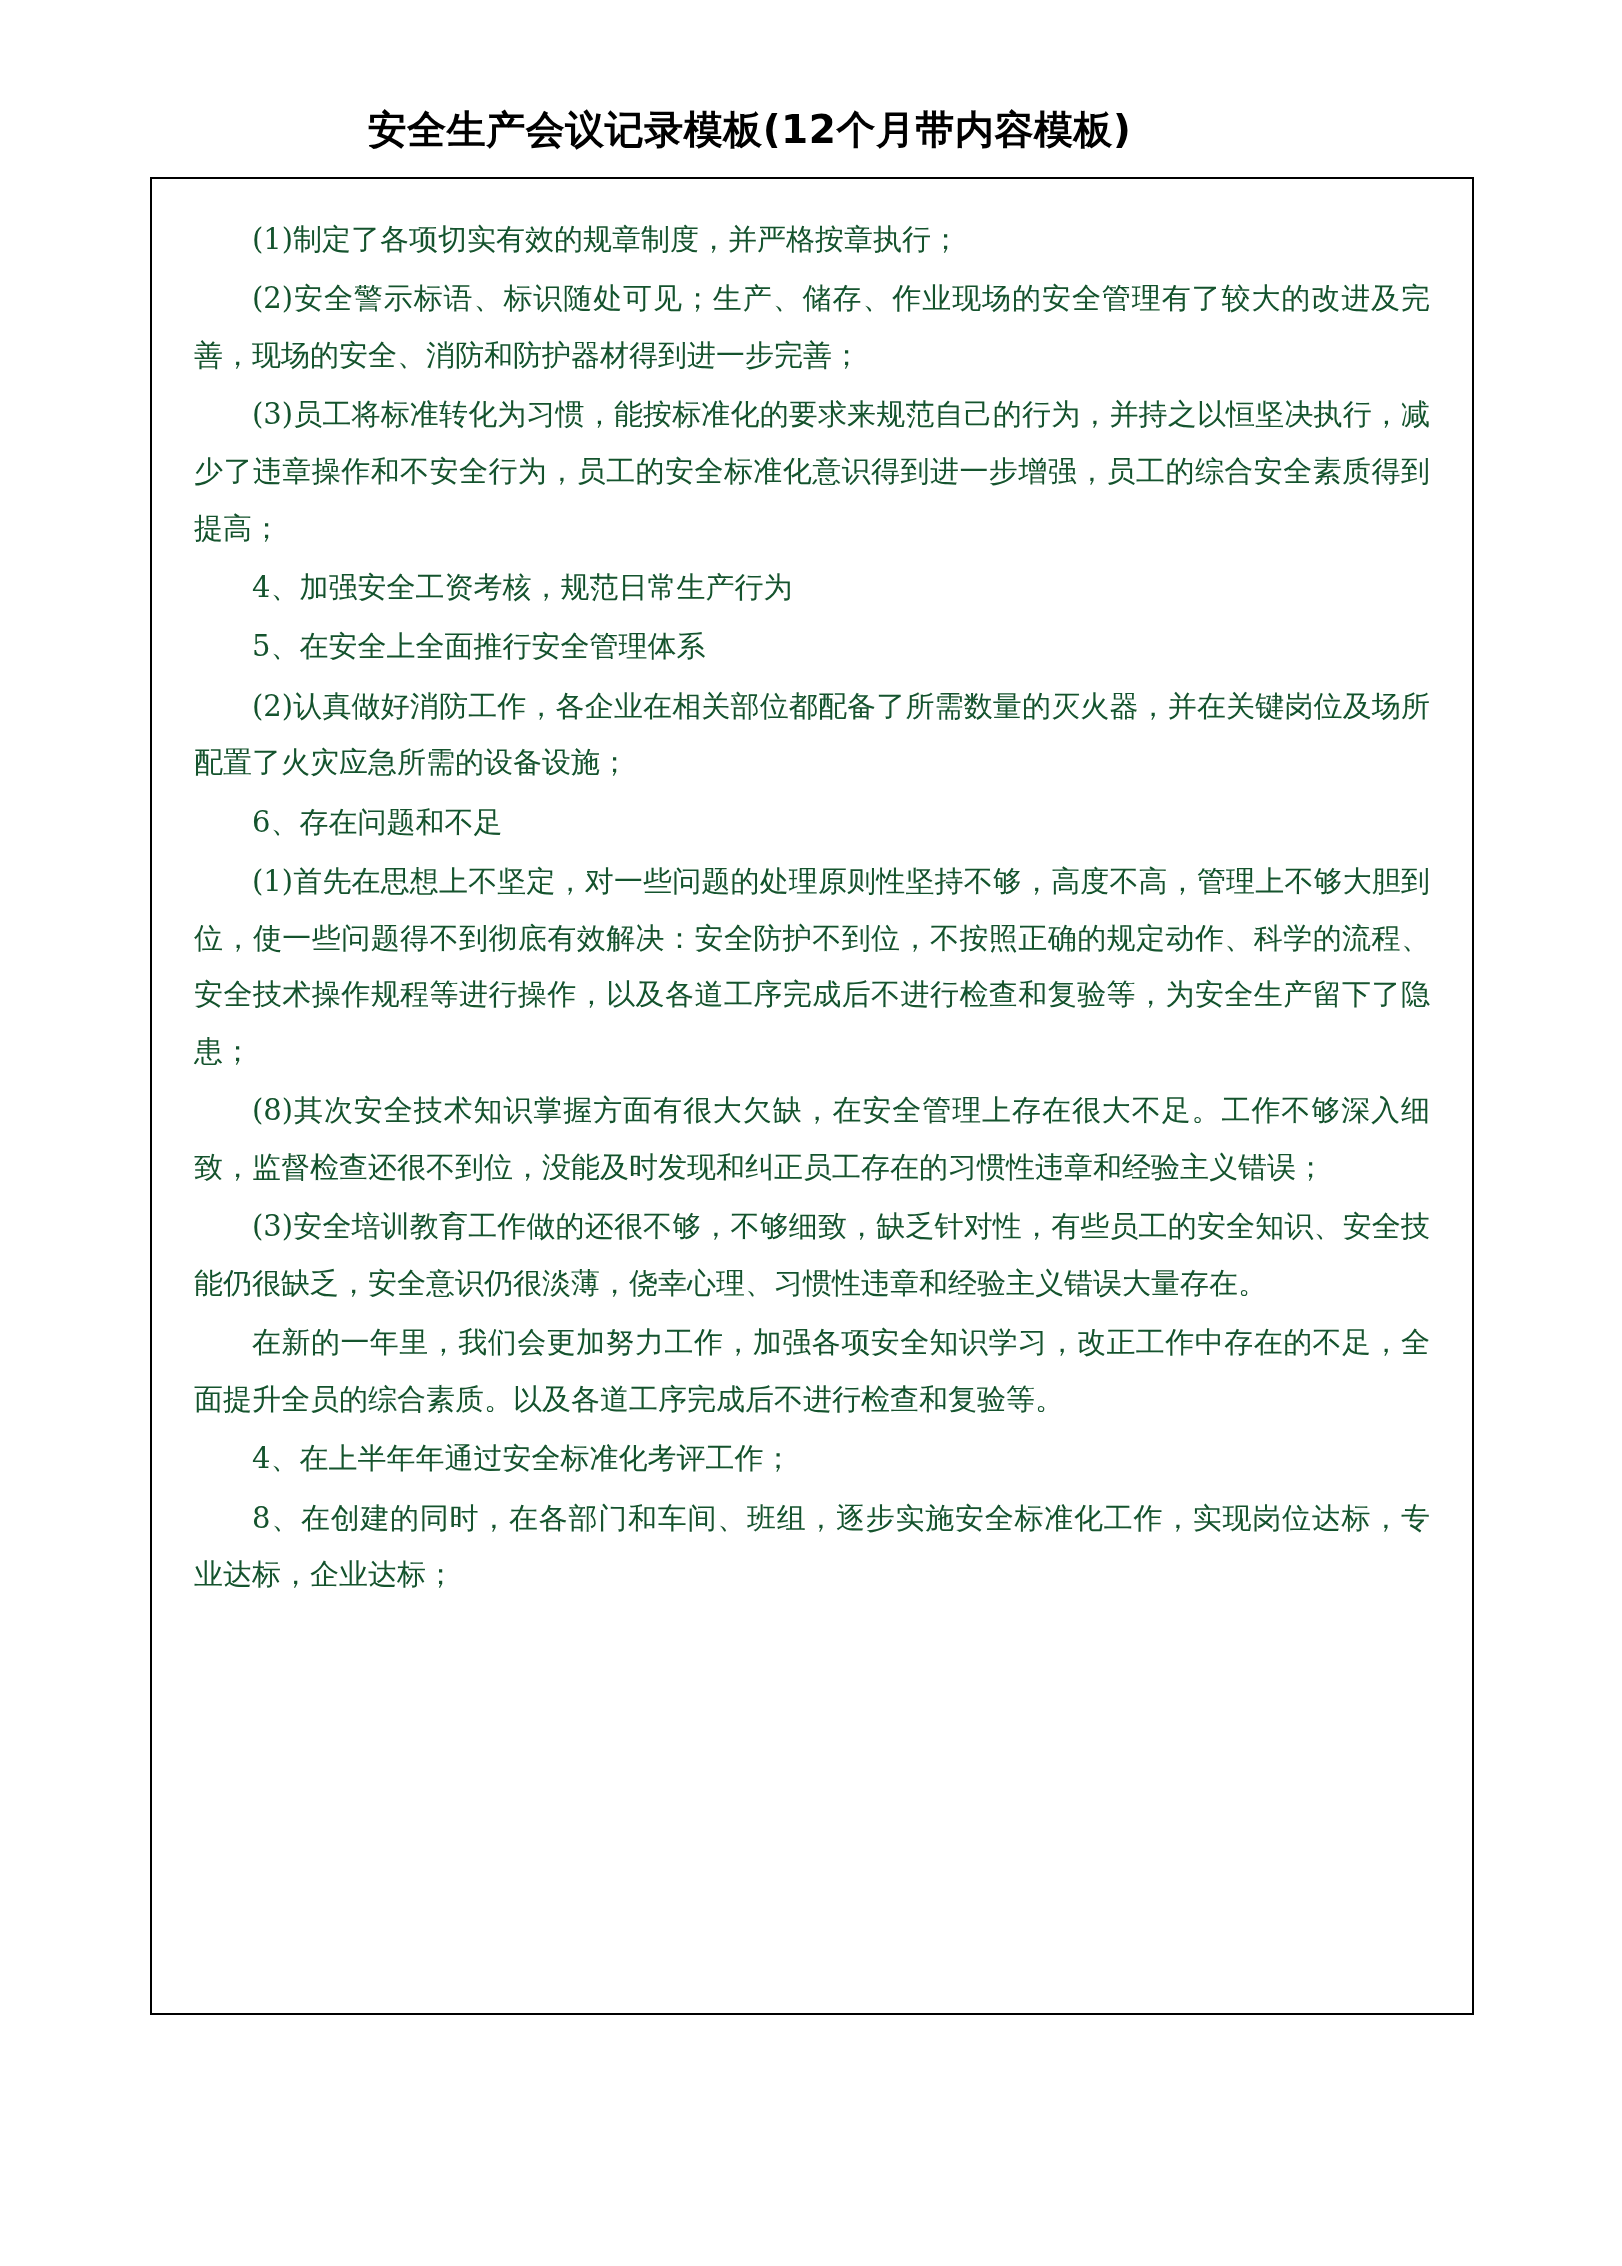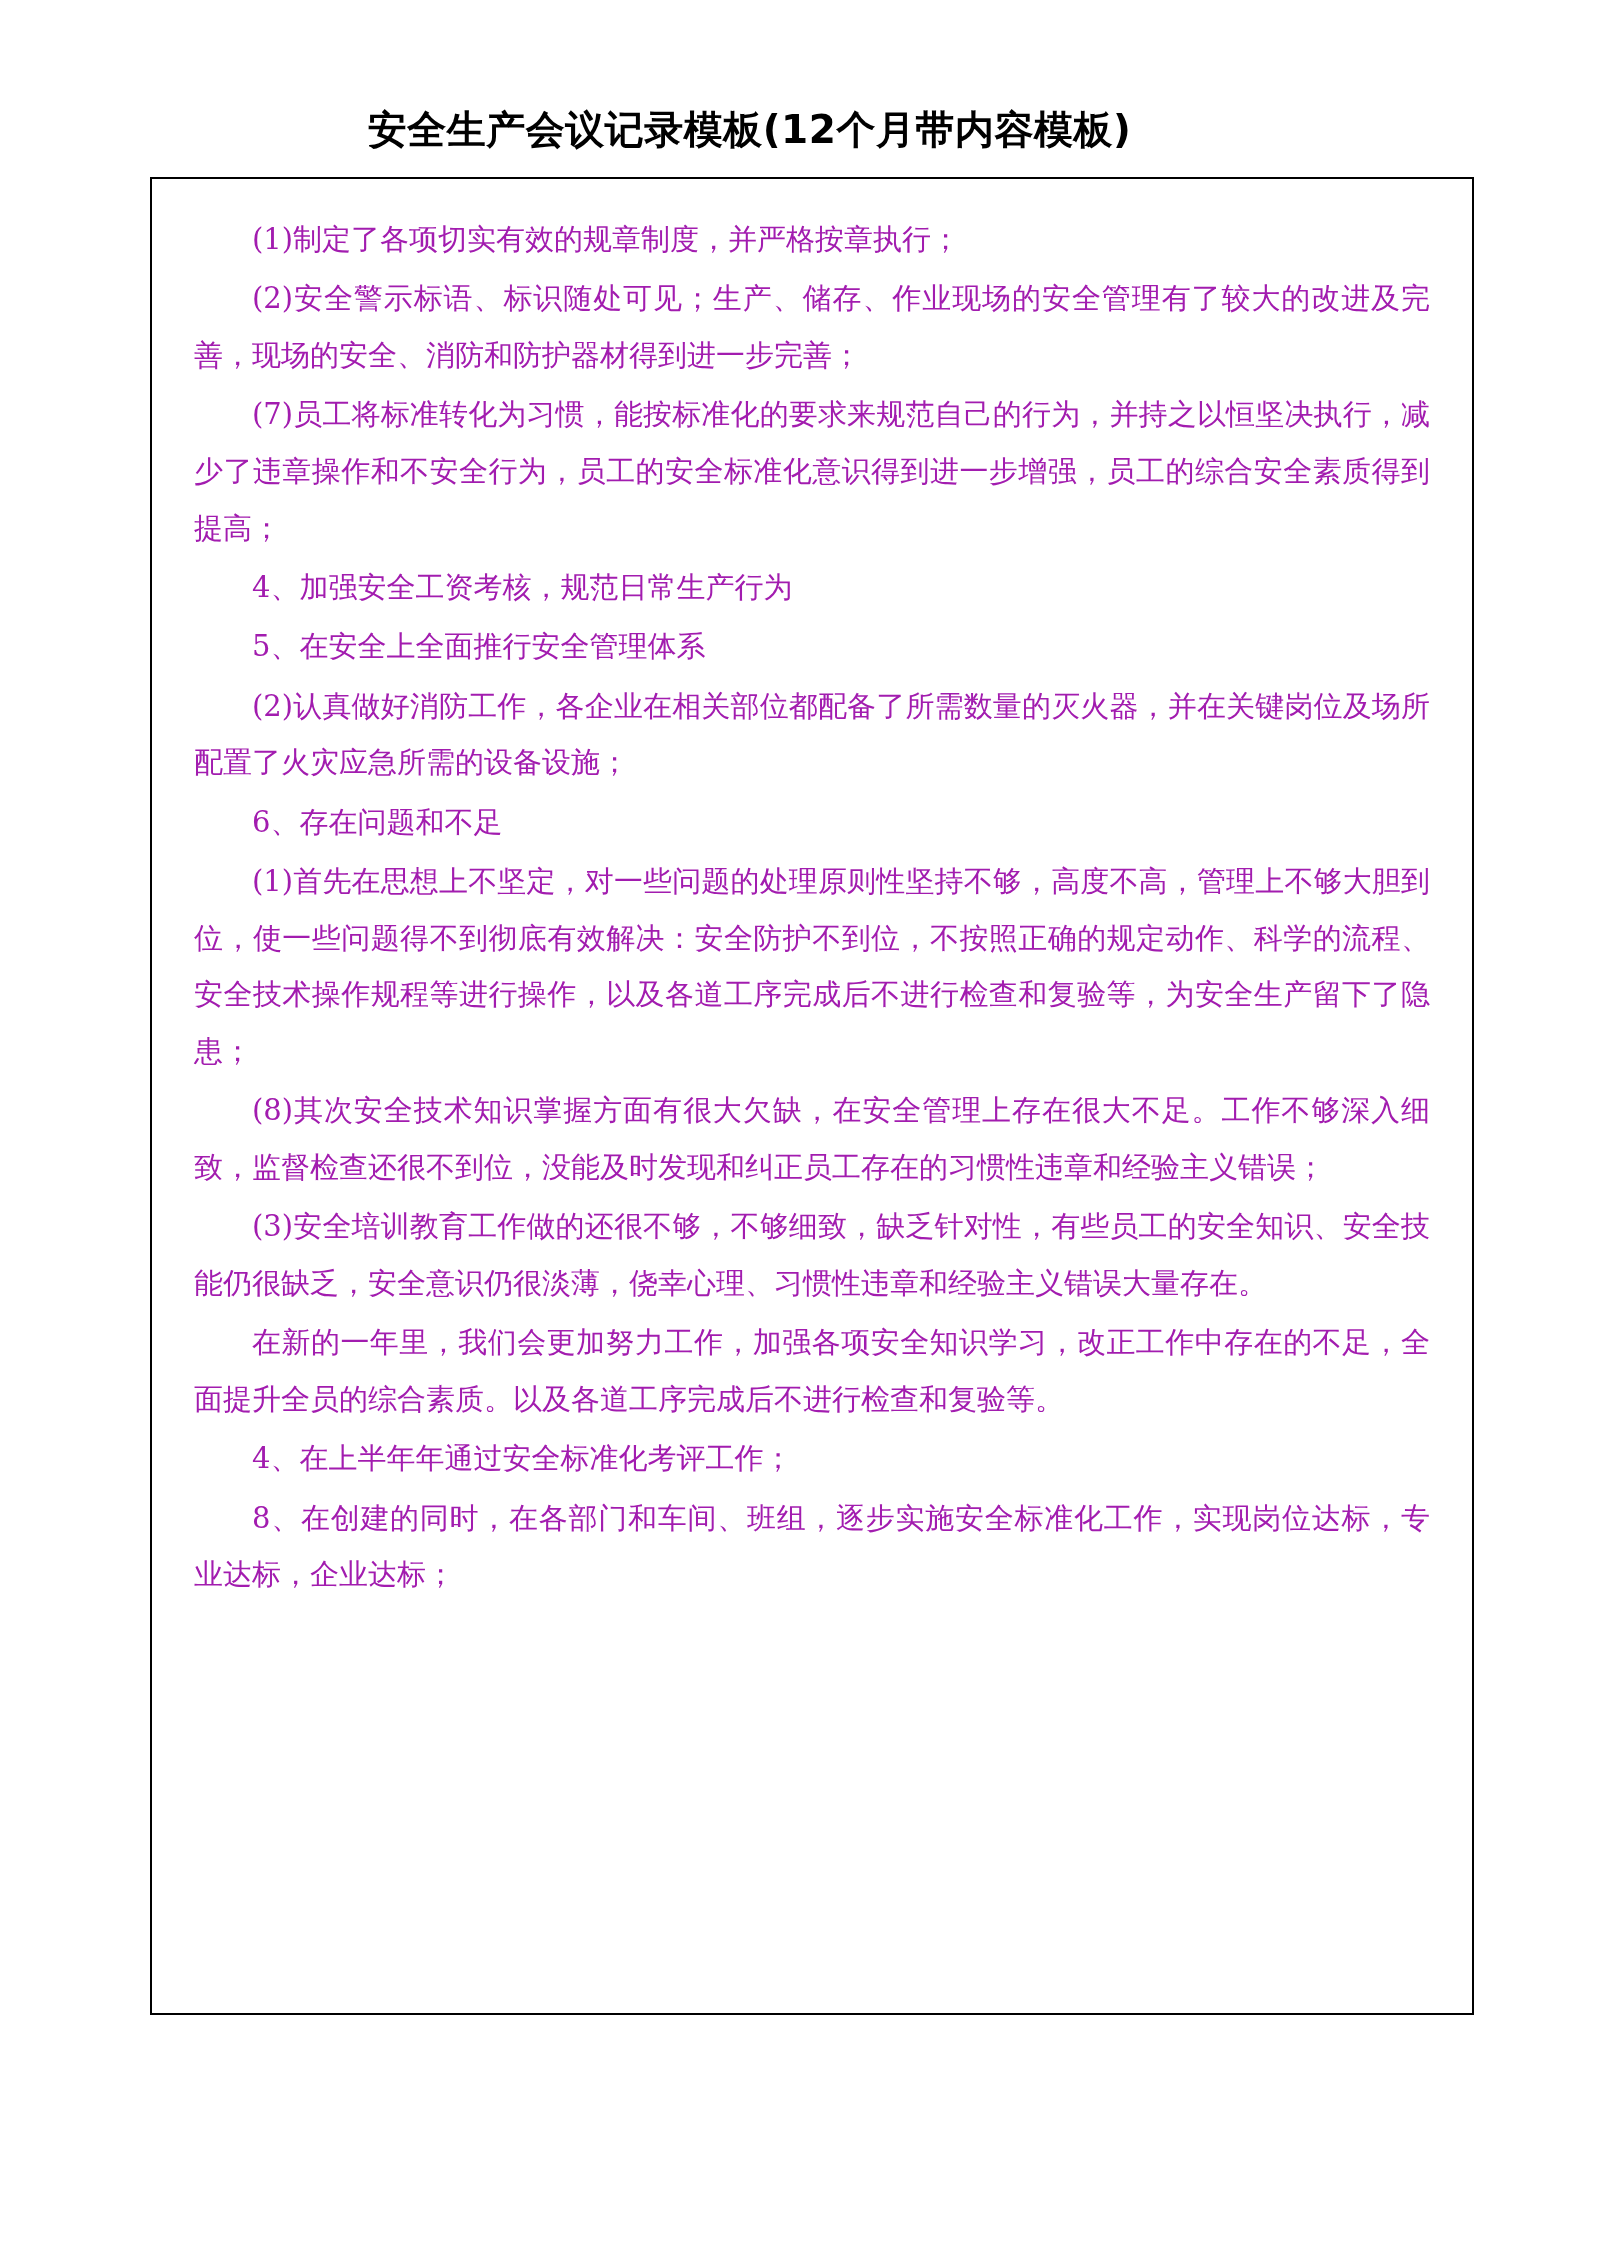--- a/index.html
+++ b/index.html
@@ -51,21 +51,21 @@
     box-sizing: border-box;
     padding: 32px 42px 28.5px 42px;
   }
 
   .body-text {
     font-family: "DejaVu Serif", "Liberation Serif", serif;
     font-size: 29px;
     line-height: 1.95;
     text-align: justify;
     text-justify: inter-ideograph;
-    color: #a21caf;
+    color: #14532d;
   }
 
   .para {
     margin: 0 0 2.9px 0;
     text-indent: 2em;
     text-align: justify;
     text-justify: inter-ideograph;
     word-break: break-all;
   }
 
@@ -79,21 +79,21 @@
 
 <div class="page">
 
   <div class="doc-title">安全生产会议记录模板(12个月带内容模板)</div>
 
   <div class="content-frame">
     <div class="body-text">
 
       <p class="para">(1)制定了各项切实有效的规章制度，并严格按章执行；</p>
       <p class="para">(2)安全警示标语、标识随处可见；生产、储存、作业现场的安全管理有了较大的改进及完善，现场的安全、消防和防护器材得到进一步完善；</p>
-      <p class="para">(7)员工将标准转化为习惯，能按标准化的要求来规范自己的行为，并持之以恒坚决执行，减少了违章操作和不安全行为，员工的安全标准化意识得到进一步增强，员工的综合安全素质得到提高；</p>
+      <p class="para">(3)员工将标准转化为习惯，能按标准化的要求来规范自己的行为，并持之以恒坚决执行，减少了违章操作和不安全行为，员工的安全标准化意识得到进一步增强，员工的综合安全素质得到提高；</p>
       <p class="para">4、加强安全工资考核，规范日常生产行为</p>
       <p class="para">5、在安全上全面推行安全管理体系</p>
       <p class="para">(2)认真做好消防工作，各企业在相关部位都配备了所需数量的灭火器，并在关键岗位及场所配置了火灾应急所需的设备设施；</p>
       <p class="para">6、存在问题和不足</p>
       <p class="para">(1)首先在思想上不坚定，对一些问题的处理原则性坚持不够，高度不高，管理上不够大胆到位，使一些问题得不到彻底有效解决：安全防护不到位，不按照正确的规定动作、科学的流程、安全技术操作规程等进行操作，以及各道工序完成后不进行检查和复验等，为安全生产留下了隐患；</p>
       <p class="para">(8)其次安全技术知识掌握方面有很大欠缺，在安全管理上存在很大不足。工作不够深入细致，监督检查还很不到位，没能及时发现和纠正员工存在的习惯性违章和经验主义错误；</p>
       <p class="para">(3)安全培训教育工作做的还很不够，不够细致，缺乏针对性，有些员工的安全知识、安全技能仍很缺乏，安全意识仍很淡薄，侥幸心理、习惯性违章和经验主义错误大量存在。</p>
       <p class="para">在新的一年里，我们会更加努力工作，加强各项安全知识学习，改正工作中存在的不足，全面提升全员的综合素质。以及各道工序完成后不进行检查和复验等。</p>
       <p class="para">4、在上半年年通过安全标准化考评工作；</p>
       <p class="para">8、在创建的同时，在各部门和车间、班组，逐步实施安全标准化工作，实现岗位达标，专业达标，企业达标；</p>

